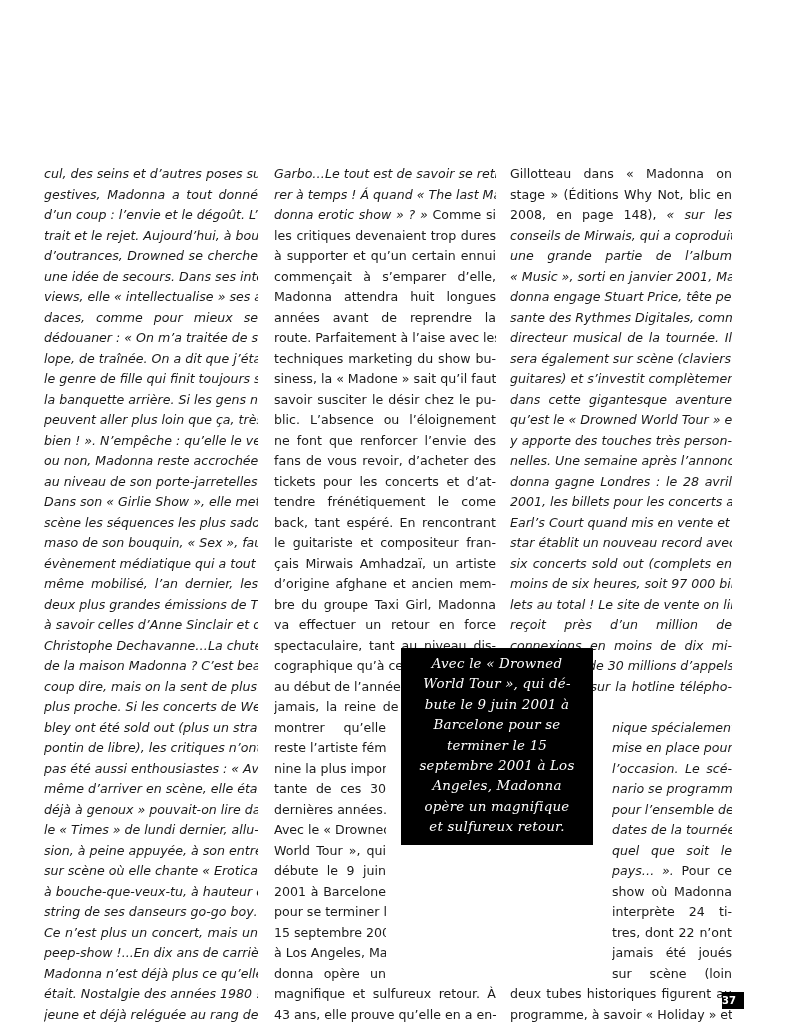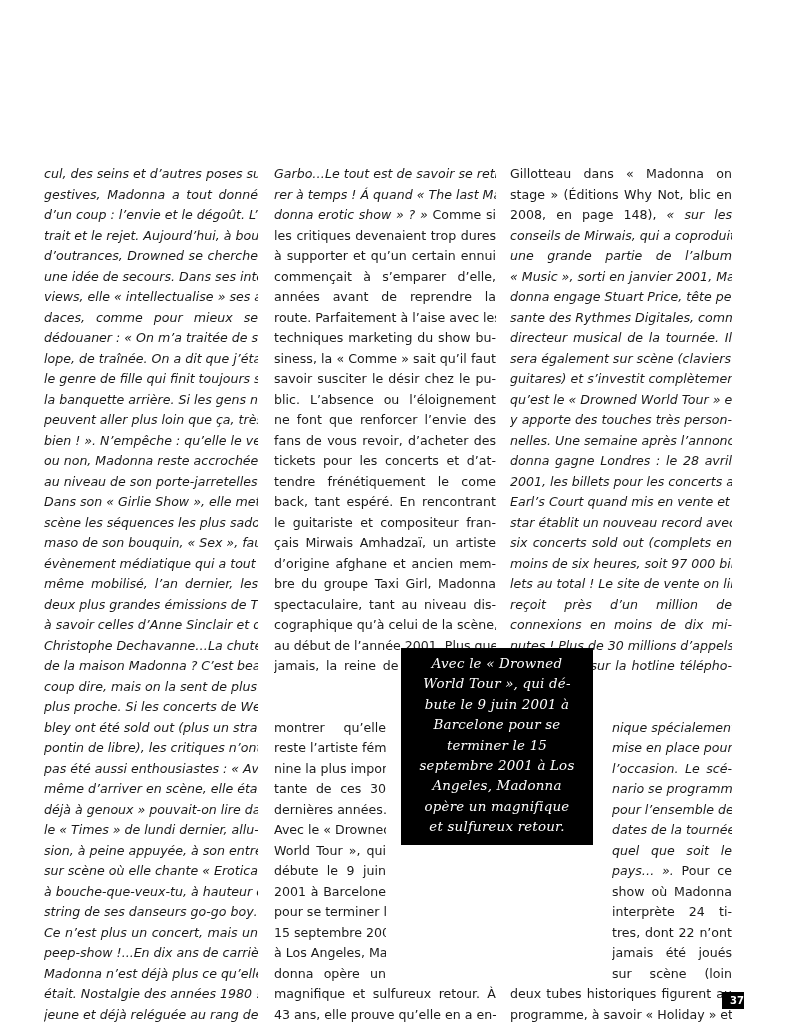--- a/index.html
+++ b/index.html
@@ -39,21 +39,21 @@
     box-sizing: border-box;
     padding-top: 6px;
     letter-spacing: 0.2px;
   }
   .quote-box .ql { display: block; white-space: nowrap; }
   .page-num {
     position: absolute;
     left: 722px; top: 992px; width: 22px; height: 17px;
     background: #000000; color: #ffffff;
     font-family: "DejaVu Sans", sans-serif; font-weight: bold;
-    font-size: 10px; line-height: 17px; text-align: right;
+    font-size: 10px; line-height: 17px; text-align: left;
   }
 </style>
 </head>
 <body>
 
 <div class="page">
 
   <div class="col col-left">
       <span class="ln it">cul, des seins et d’autres poses sug-</span>
       <span class="ln it">gestives, Madonna a tout donné</span>
@@ -99,35 +99,37 @@
       <span class="ln it">jeune et déjà reléguée au rang de</span>
     </div>
 
   <div class="col col-mid">
       <span class="ln it">Garbo…Le tout est de savoir se reti-</span>
       <span class="ln it">rer à temps ! Á quand « The last Ma-</span>
       <span class="ln"><span class="it">donna erotic show » ? »</span><span> Comme si</span></span>
       <span class="ln">les critiques devenaient trop dures</span>
       <span class="ln">à supporter et qu’un certain ennui</span>
       <span class="ln">commençait à s’emparer d’elle,</span>
+      <span class="ln">Madonna attendra huit longues</span>
       <span class="ln">années avant de reprendre la</span>
       <span class="ln">route. Parfaitement à l’aise avec les</span>
       <span class="ln">techniques marketing du show bu-</span>
-      <span class="ln">siness, la « Comme » sait qu’il faut</span>
+      <span class="ln">siness, la « Madone » sait qu’il faut</span>
       <span class="ln">savoir susciter le désir chez le pu-</span>
       <span class="ln">blic. L’absence ou l’éloignement</span>
       <span class="ln">ne font que renforcer l’envie des</span>
       <span class="ln">fans de vous revoir, d’acheter des</span>
       <span class="ln">tickets pour les concerts et d’at-</span>
       <span class="ln">tendre frénétiquement le come</span>
       <span class="ln">back, tant espéré. En rencontrant</span>
       <span class="ln">le guitariste et compositeur fran-</span>
       <span class="ln">çais Mirwais Amhadzaï, un artiste</span>
       <span class="ln">d’origine afghane et ancien mem-</span>
       <span class="ln">bre du groupe Taxi Girl, Madonna</span>
+      <span class="ln">va effectuer un retour en force</span>
       <span class="ln">spectaculaire, tant au niveau dis-</span>
       <span class="ln">cographique qu’à celui de la scène,</span>
       <span class="ln">au début de l’année 2001. Plus que</span>
       <span class="ln">jamais, la reine de la pop va dé-</span>
     </div>
   <div class="col col-mid-narrow" style="top:717.5px;">
       <span class="ln">montrer qu’elle</span>
       <span class="ln">reste l’artiste fémi-</span>
       <span class="ln">nine la plus impor-</span>
       <span class="ln">tante de ces 30</span>
@@ -151,20 +153,21 @@
       <span class="ln">stage » (Éditions Why Not, blic en</span>
       <span class="ln"><span>2008, en page 148), </span><span class="it">« sur les</span></span>
       <span class="ln it">conseils de Mirwais, qui a coproduit</span>
       <span class="ln it">une grande partie de l’album</span>
       <span class="ln it">« Music », sorti en janvier 2001, Ma-</span>
       <span class="ln it">donna engage Stuart Price, tête pen-</span>
       <span class="ln it">sante des Rythmes Digitales, comme</span>
       <span class="ln it">directeur musical de la tournée. Il</span>
       <span class="ln it">sera également sur scène (claviers et</span>
       <span class="ln it">guitares) et s’investit complètement</span>
+      <span class="ln it">dans cette gigantesque aventure</span>
       <span class="ln it">qu’est le « Drowned World Tour » et</span>
       <span class="ln it">y apporte des touches très person-</span>
       <span class="ln it">nelles. Une semaine après l’annonce</span>
       <span class="ln it">donna gagne Londres : le 28 avril</span>
       <span class="ln it">2001, les billets pour les concerts au</span>
       <span class="ln it">Earl’s Court quand mis en vente et la</span>
       <span class="ln it">star établit un nouveau record avec</span>
       <span class="ln it">six concerts sold out (complets en</span>
       <span class="ln it">moins de six heures, soit 97 000 bil-</span>
       <span class="ln it">lets au total ! Le site de vente on line</span>

